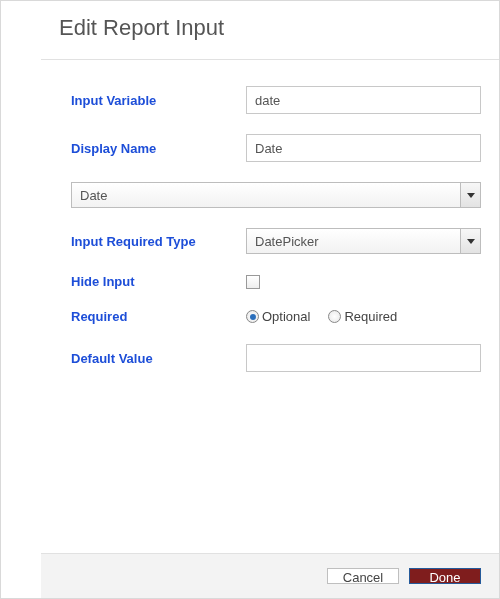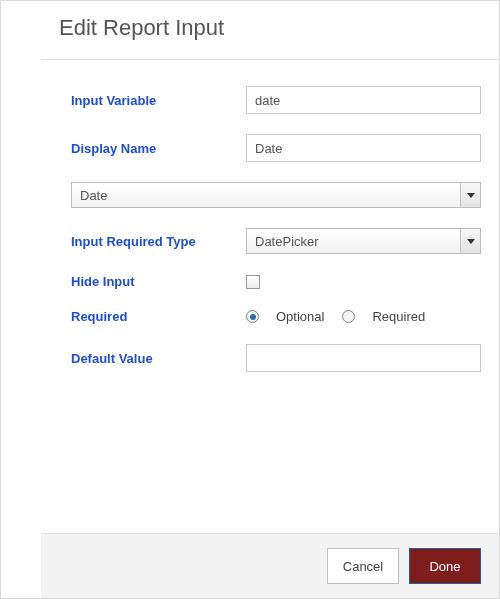--- a/index.html
+++ b/index.html
@@ -90,21 +90,21 @@
     background: linear-gradient(#fff, #ededed);
   }
   .radio-group {
     display: flex;
     gap: 18px;
     align-items: center;
   }
   .radio-item {
     display: flex;
     align-items: center;
-    gap: 17px;
+    gap: 3px;
     font-size: 13px;
     color: #444;
   }
   .radio {
     width: 13px;
     height: 13px;
     border: 1px solid #888;
     border-radius: 50%;
     background: radial-gradient(#fff, #e6e6e6);
     display: flex;
@@ -121,21 +121,21 @@
   .footer {
     border-top: 1px solid #e1e1e1;
     background: #f3f3f3;
     padding: 14px 18px;
     display: flex;
     justify-content: flex-end;
     gap: 10px;
   }
   .btn {
     min-width: 72px;
-    height: 36px;
+    height: 16px;
     font-size: 13px;
     border: 1px solid #bfbfbf;
     background: #fff;
     color: #444;
     cursor: pointer;
     font-family: inherit;
   }
   .btn-primary {
     background: #7f1d1d;
     border: 1px solid #255a9a;

